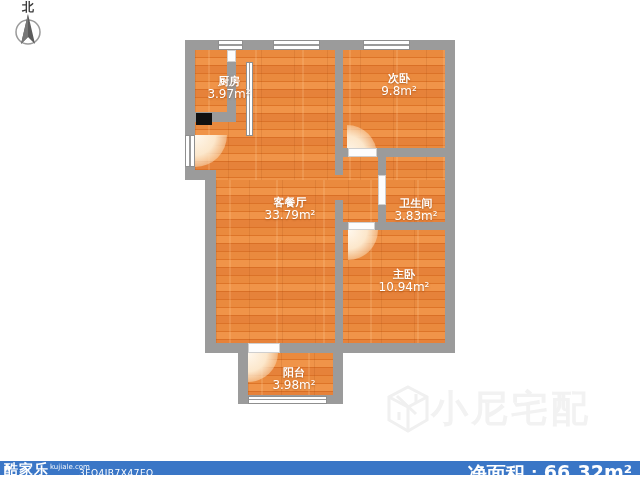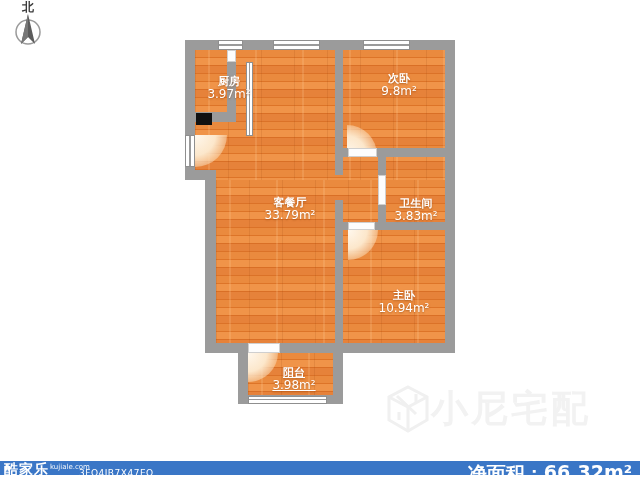--- a/index.html
+++ b/index.html
@@ -108,25 +108,25 @@
     <div class="ar">9.8m²</div>
   </div>
   <div class="room-label" style="left:290px;top:196px;">
     <div class="nm">客餐厅</div>
     <div class="ar">33.79m²</div>
   </div>
   <div class="room-label" style="left:416px;top:197px;">
     <div class="nm">卫生间</div>
     <div class="ar">3.83m²</div>
   </div>
-  <div class="room-label" style="left:404px;top:289px;">
+  <div class="room-label" style="left:404px;top:268px;">
     <div class="nm">主卧</div>
     <div class="ar">10.94m²</div>
   </div>
-  <div class="room-label" style="left:294px;top:366px;text-decoration:underline;">
+  <div class="room-label" style="left:294px;top:366px;">
     <div class="nm">阳台</div>
     <div class="ar">3.98m²</div>
   </div>
 
   <div class="watermark">
     <svg width="46" height="50" viewBox="0 0 46 50">
       <g fill="none" stroke="#f0f0f0" stroke-width="3">
         <path d="M23 3 L42 13 L42 36 L23 47 L4 36 L4 13 Z"></path>
         <path d="M4 13 L23 23 L42 13 M23 23 L23 47"></path>
         <path d="M12 12 L31 30 M31 10 L31 18 M14 28 L14 36"></path>

